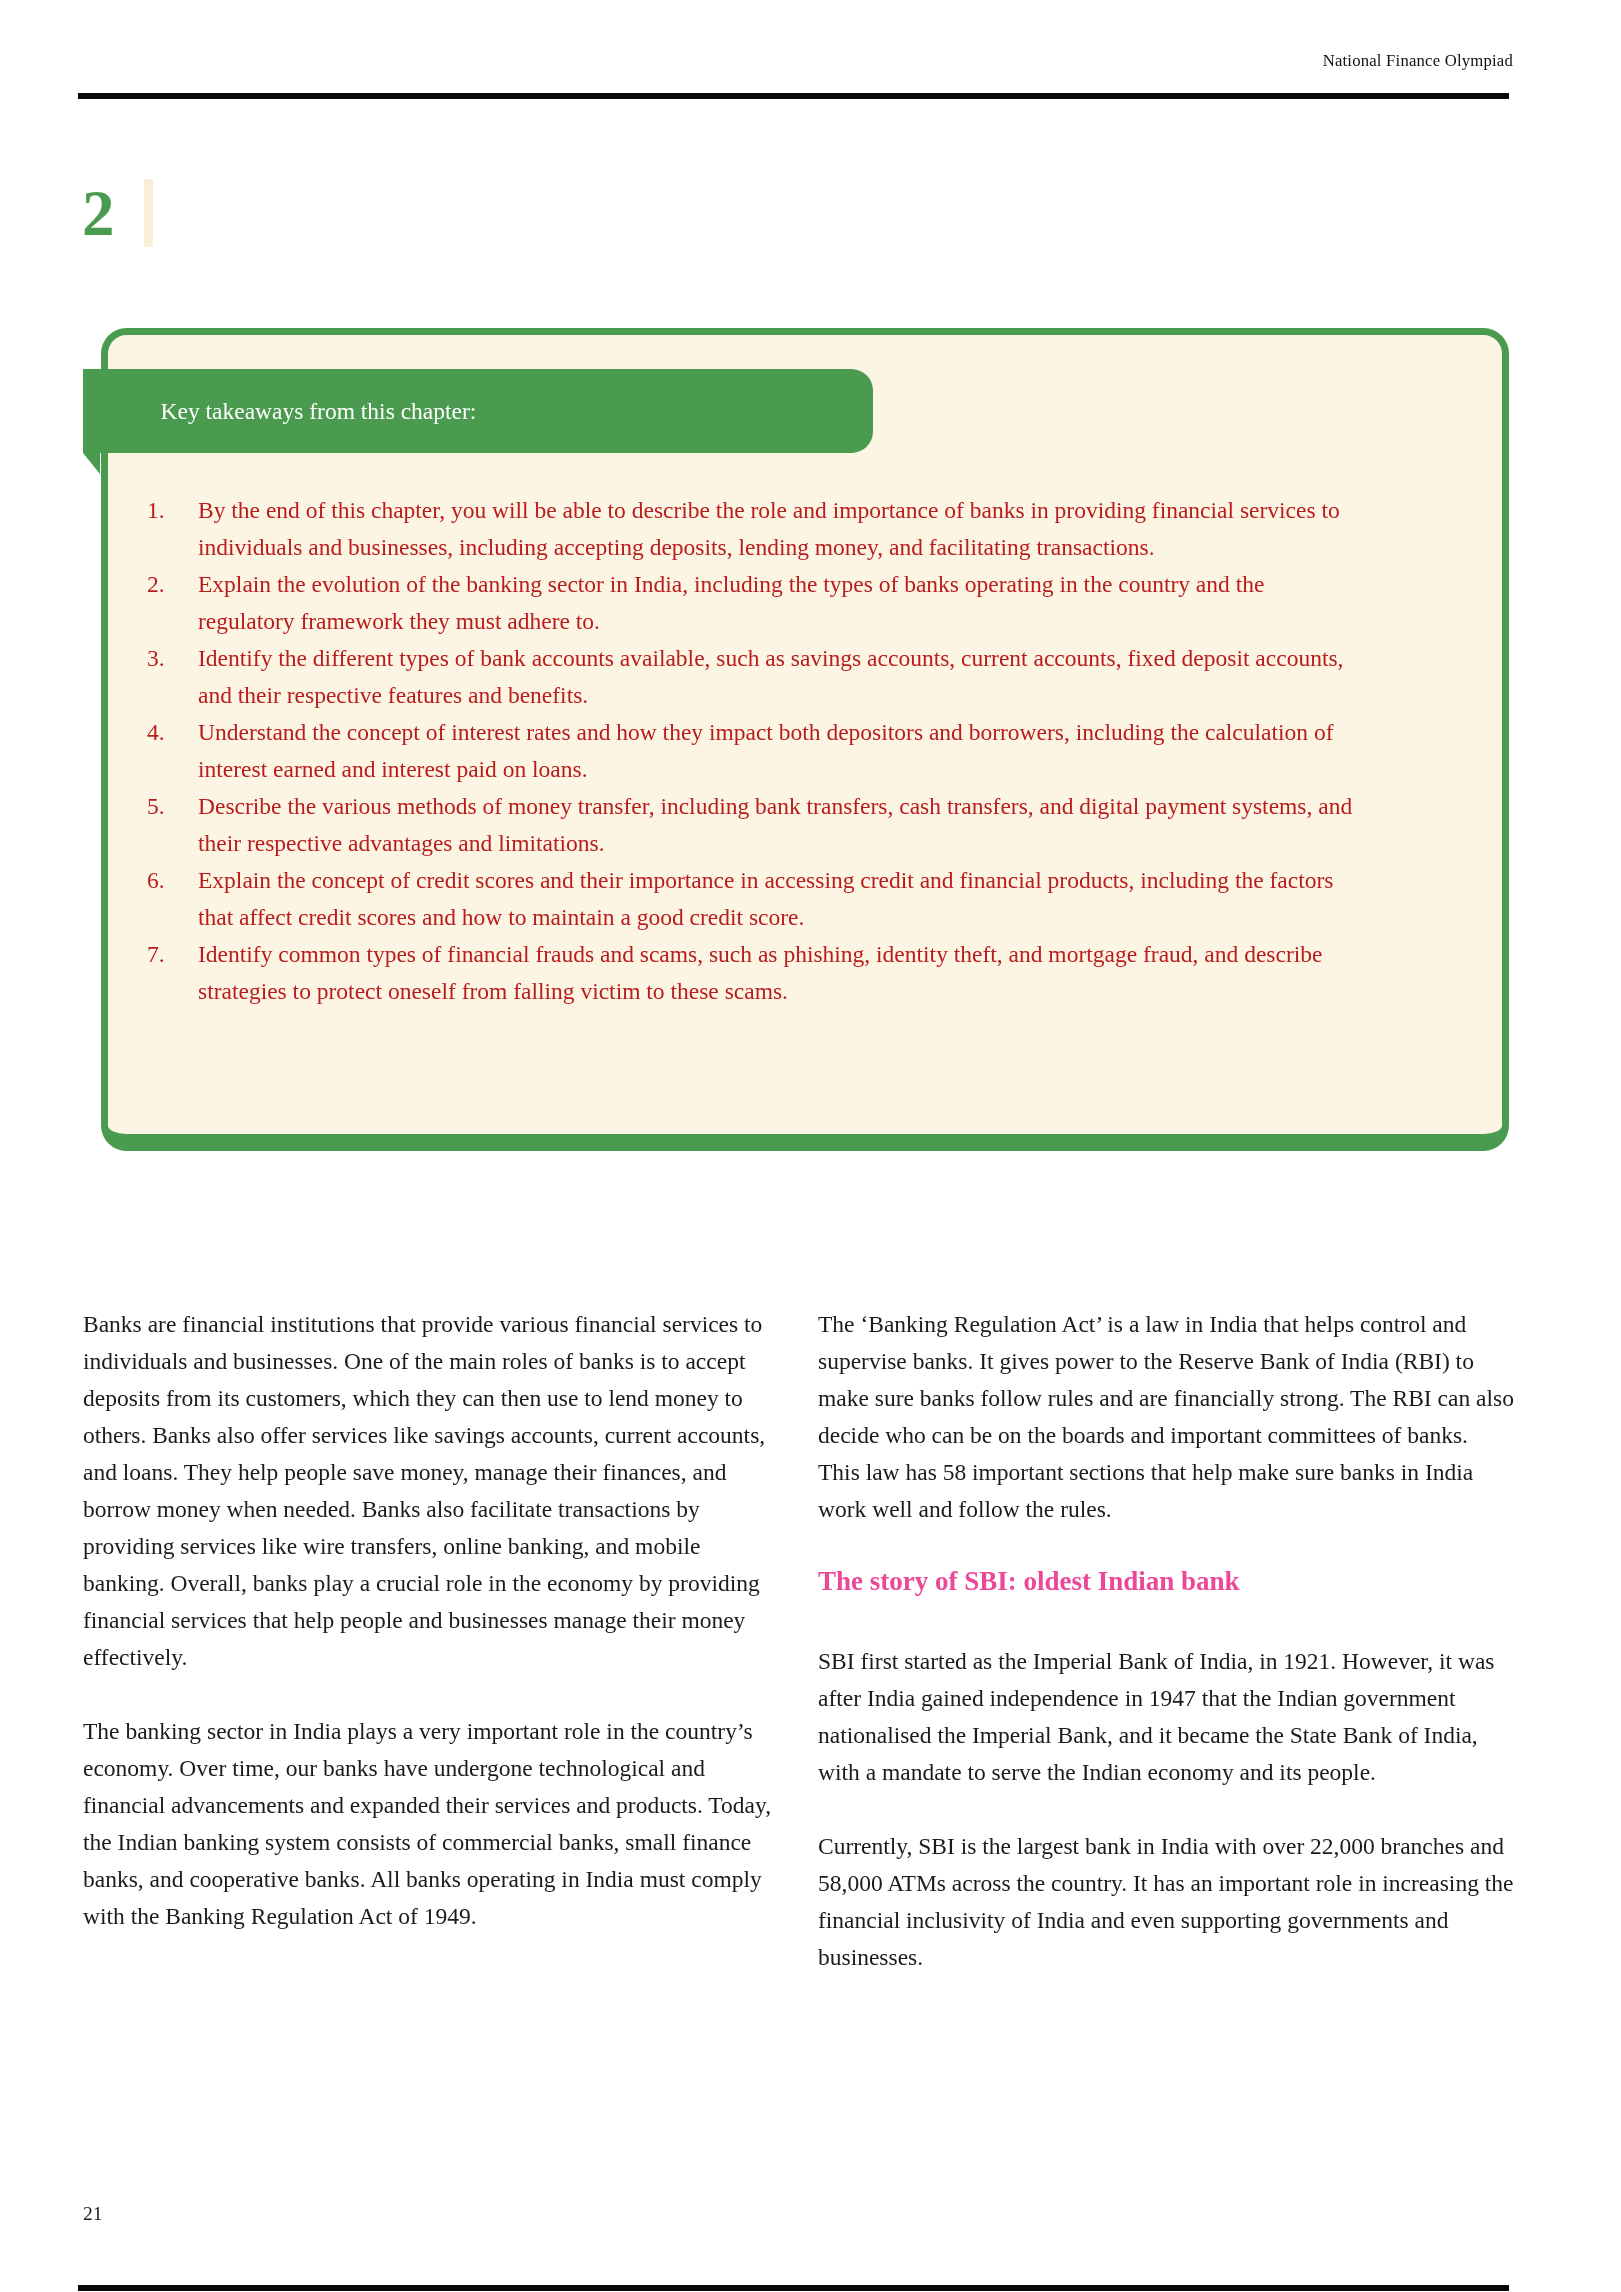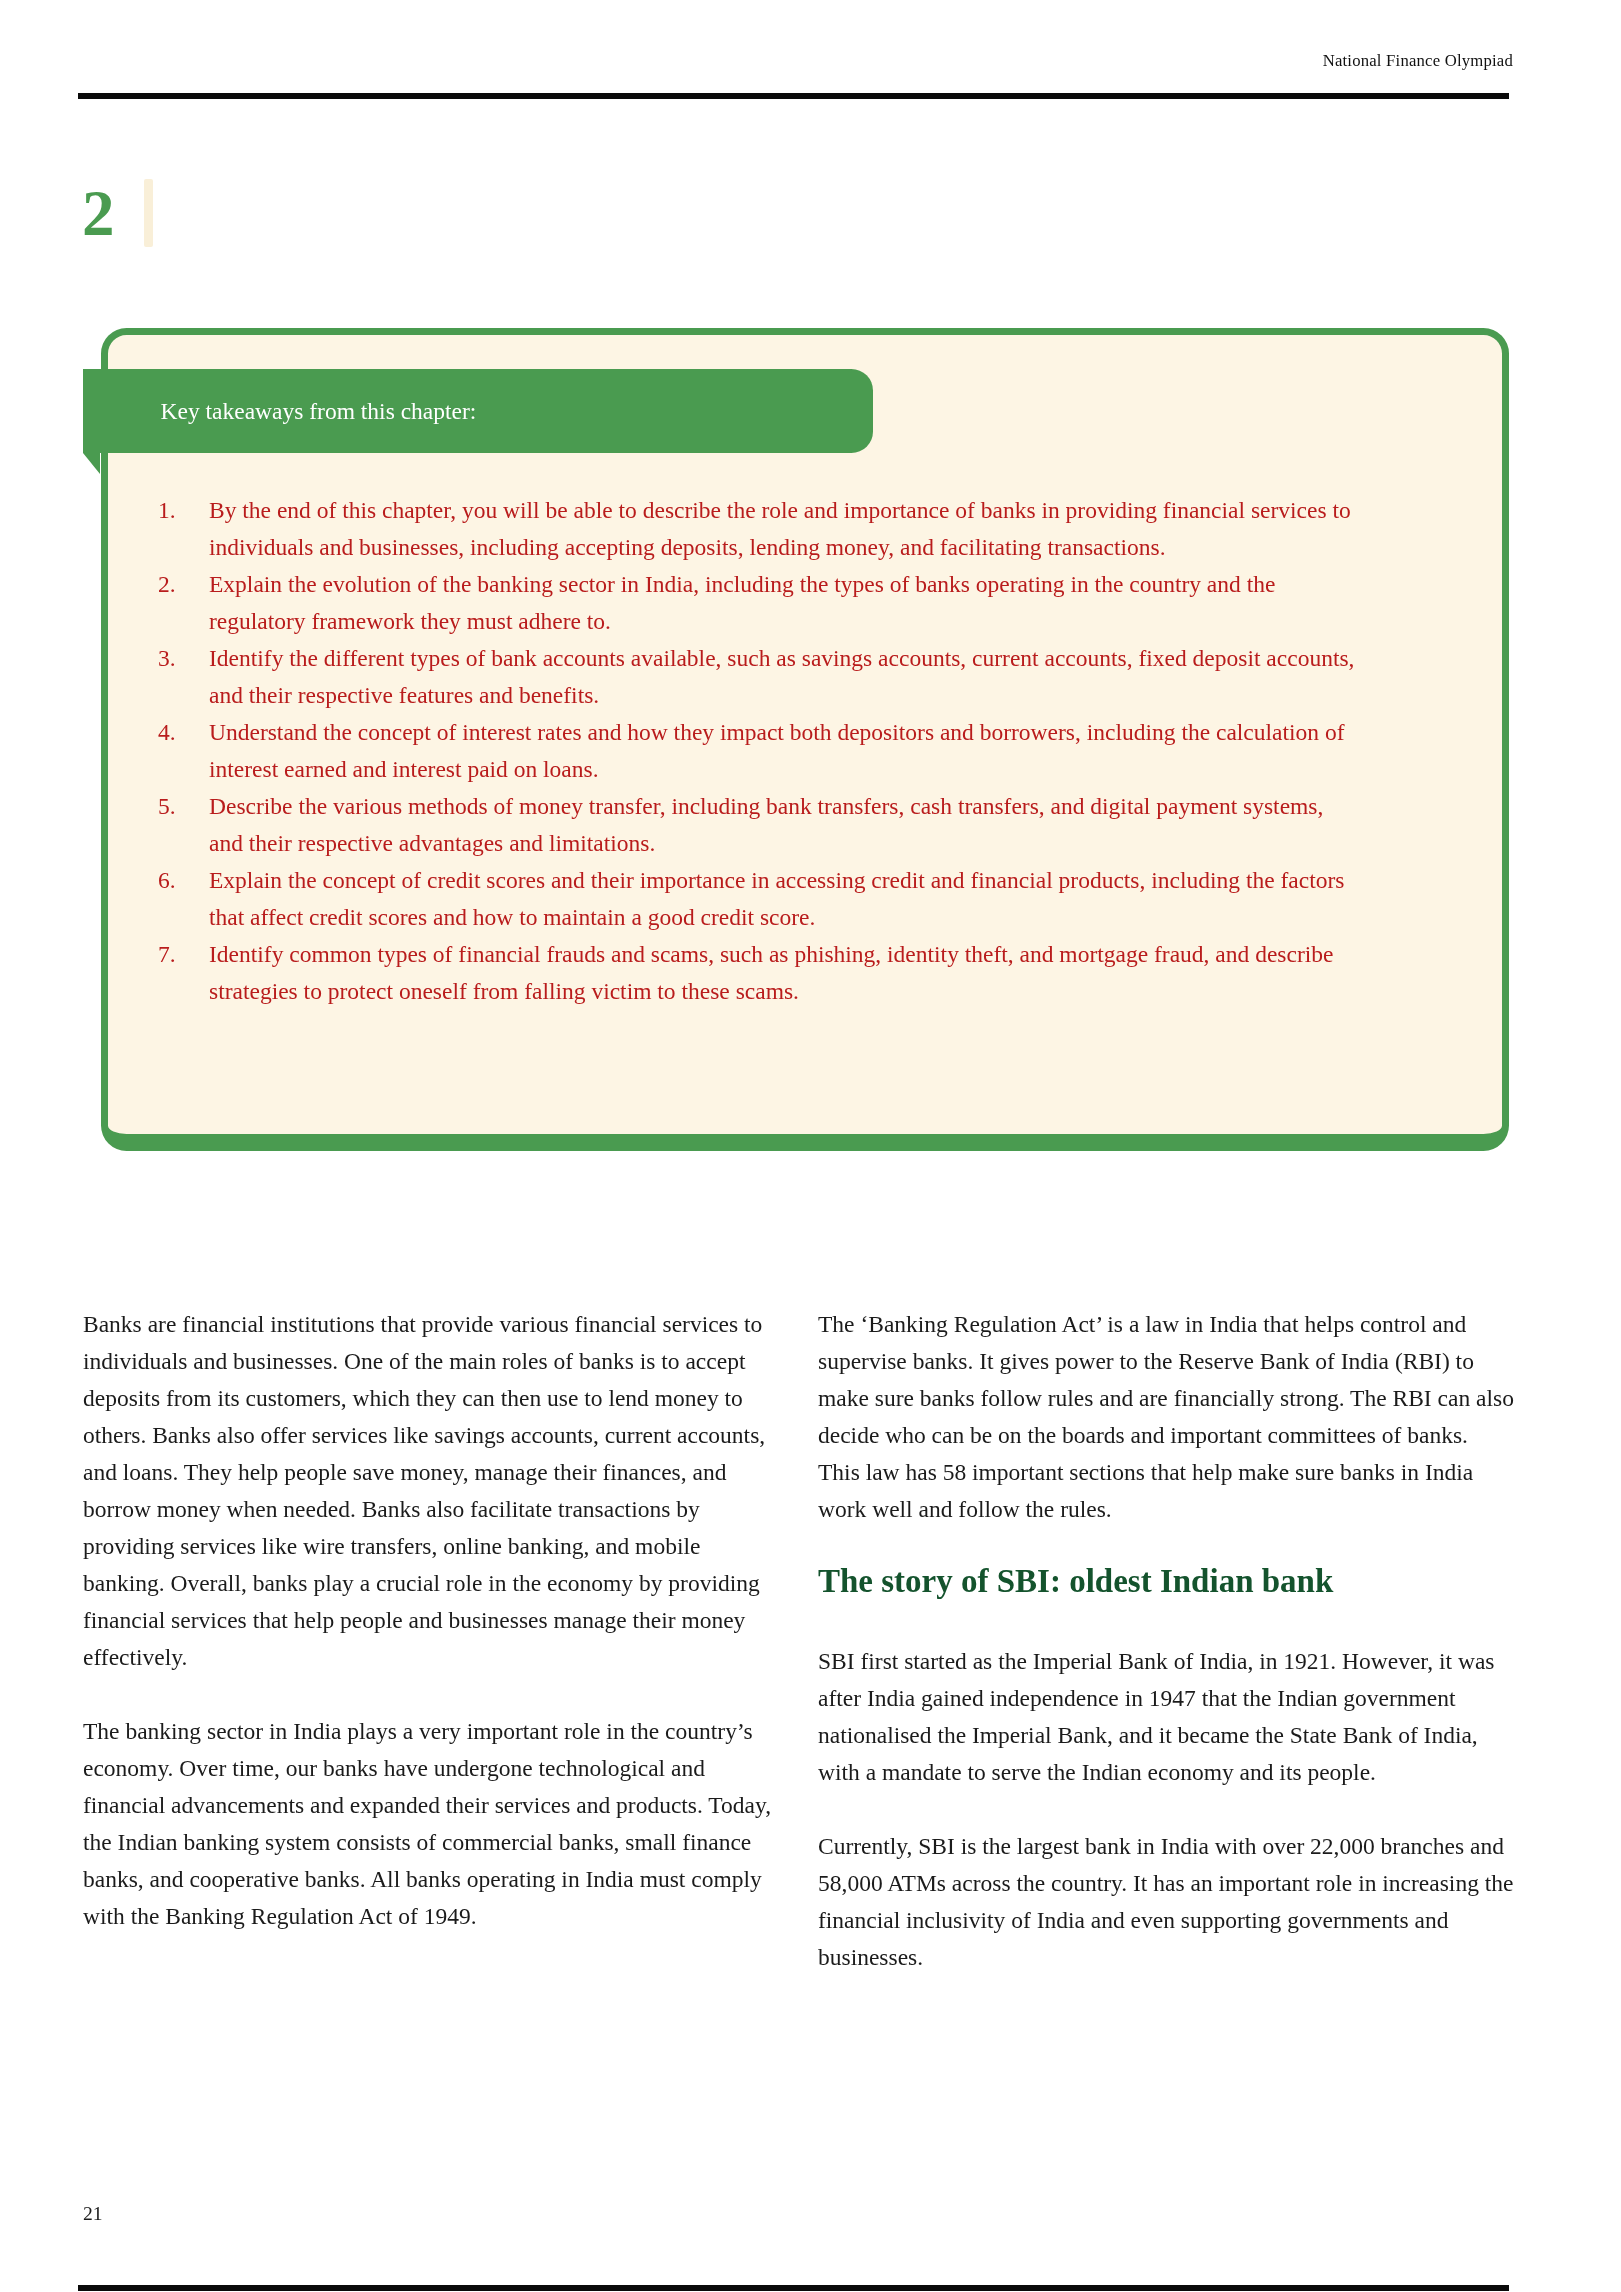--- a/index.html
+++ b/index.html
@@ -34,21 +34,20 @@
   }
   .chapter-title{
     font-size:65px;font-weight:700;color:#4a9b50;line-height:1.05;
   }
   .callout{
     position:absolute;top:328px;left:101px;
     width:1408px;height:823px;box-sizing:border-box;
     background:#fdf5e4;
     border:7.8px solid #4a9b50;border-bottom-width:17.6px;
     border-radius:25.5px;
-    padding-left:11px;
   }
   .ribbon{
     position:absolute;top:34px;left:-25.5px;
     width:790px;height:84px;box-sizing:border-box;
     background:#4a9b50;
     border-radius:0 21.6px 21.6px 0;
     display:flex;align-items:center;
     padding-left:78px;
     color:#ffffff;font-size:23.5px;font-weight:400;
   }
@@ -74,21 +73,21 @@
   .columns{
     position:absolute;top:1258px;left:83px;width:1432px;
     display:flex;gap:38px;margin-top:48px;
   }
   .col{width:697px;}
   .col p{
     margin:0 0 37px;font-size:23.5px;line-height:37px;color:#1b1b1b;
   }
   .section-heading{
     margin:21.6px 0 45px;
-    font-size:33px;font-weight:700;color:#14532d;line-height:33px;
+    font-size:27px;font-weight:700;color:#ec4899;line-height:33px;
   }
   .page-number{
     position:absolute;left:83px;top:2203px;font-size:19.6px;color:#1b1b1b;
   }
 </style>
 </head>
 <body>
 
 <div class="page">
 

